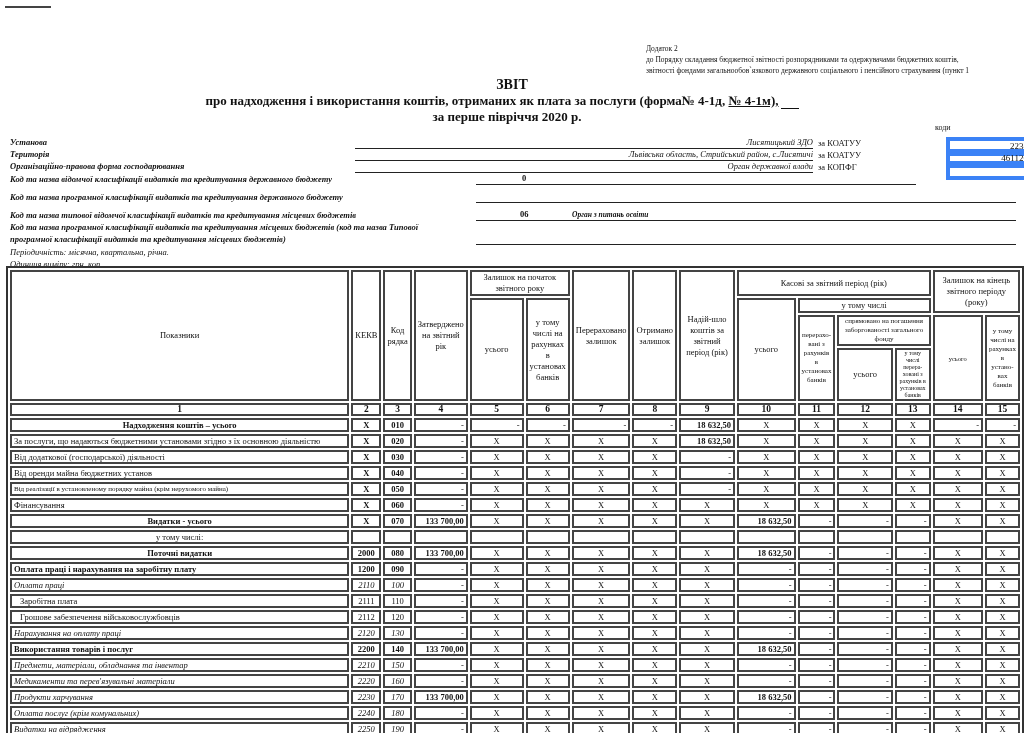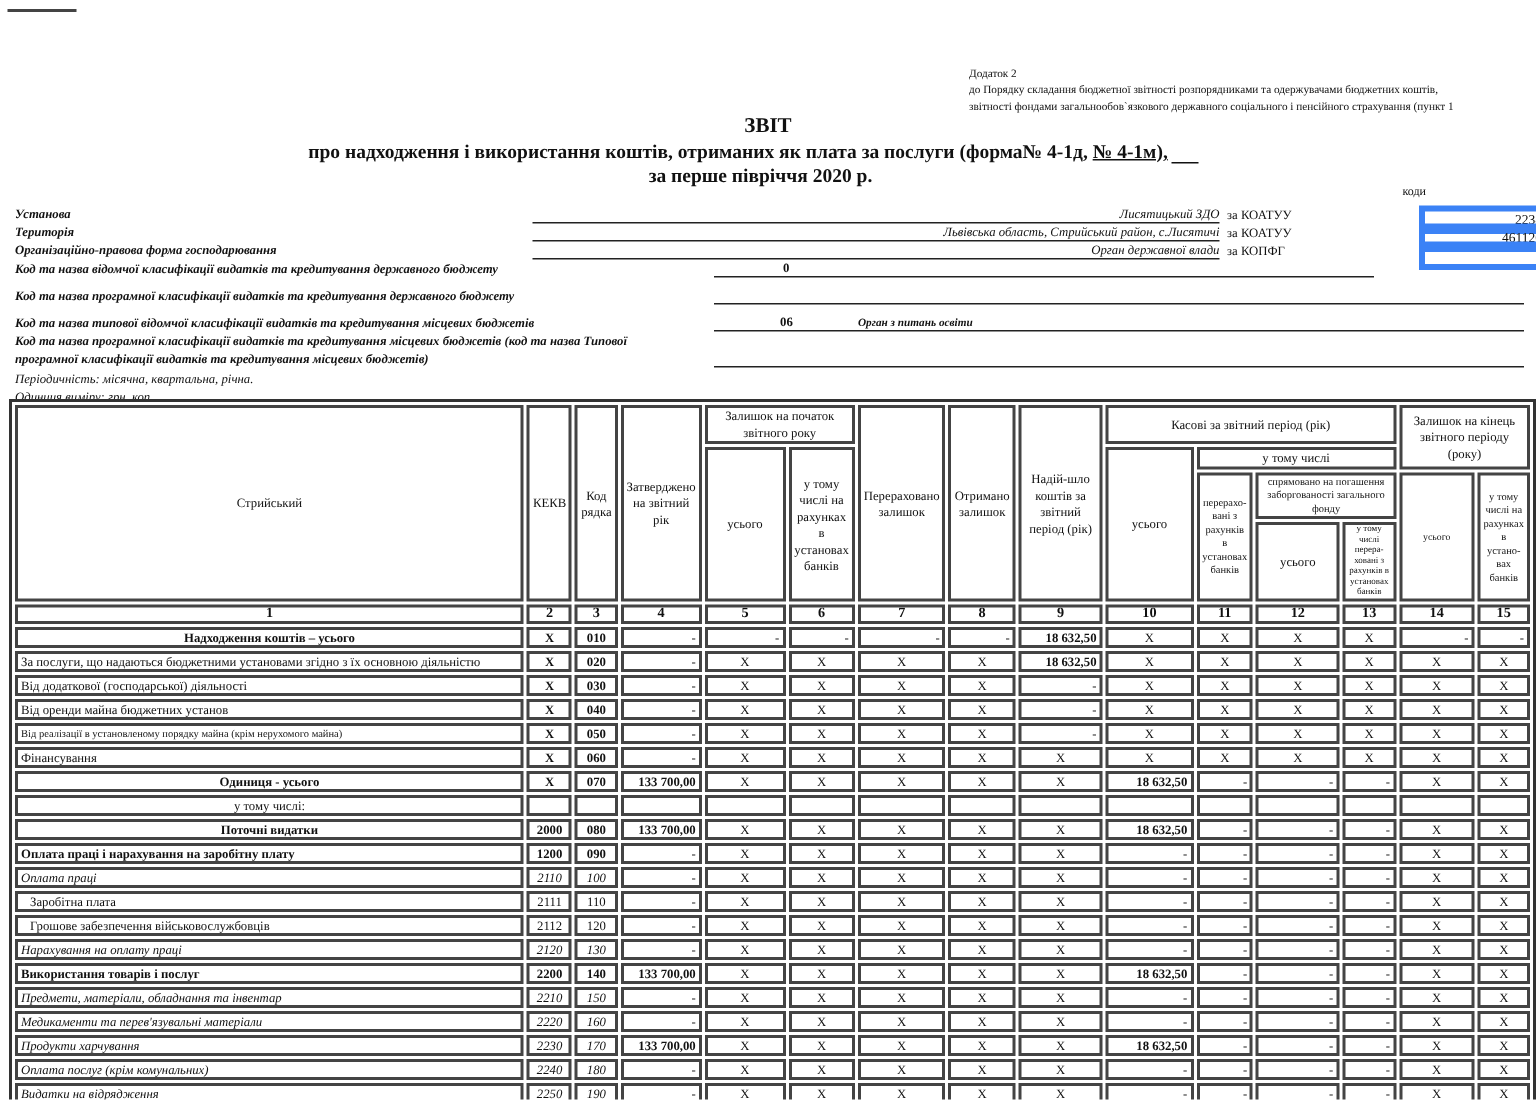--- a/index.html
+++ b/index.html
@@ -100,21 +100,21 @@
     <col style="width:58px">
       <col style="width:61px">
       <col style="width:33px">
       <col style="width:59px">
     <col style="width:36px">
       <col style="width:54px">
       <col style="width:32px">
   </colgroup>
   <tbody id="thead-body">
     <tr style="height:24px">
-      <td class="h" rowspan="4">Стрийський</td>
+      <td class="h" rowspan="4">Показники</td>
       <td class="h" rowspan="4">КЕКВ</td>
       <td class="h" rowspan="4">Код рядка</td>
       <td class="h" rowspan="4">Затверджено на звітний рік</td>
       <td class="h" colspan="2">Залишок на початок звітного року</td>
       <td class="h" rowspan="4">Перераховано залишок</td>
       <td class="h" rowspan="4">Отримано залишок</td>
       <td class="h" rowspan="4">Надій-шло коштів за звітний період (рік)</td>
       <td class="h" colspan="4">Касові за звітний період (рік)</td>
       <td class="h" colspan="2" rowspan="2">Залишок на кінець звітного періоду (року)</td>
     </tr>
@@ -249,21 +249,21 @@
         <td class="c">X</td>
         <td class="c">X</td>
         <td class="c">X</td>
         <td class="c">X</td>
         <td class="c">X</td>
         <td class="c">X</td>
         <td class="c">X</td>
         <td class="c">X</td>
       </tr>
       <tr>
-        <td class="c b">Одиниця - усього</td>
+        <td class="c b">Видатки - усього</td>
         <td class="c b">X</td>
         <td class="c b">070</td>
         <td class="r b">133 700,00</td>
         <td class="c">X</td>
         <td class="c">X</td>
         <td class="c">X</td>
         <td class="c">X</td>
         <td class="c">X</td>
         <td class="r b">18 632,50</td>
         <td class="r">-</td>

